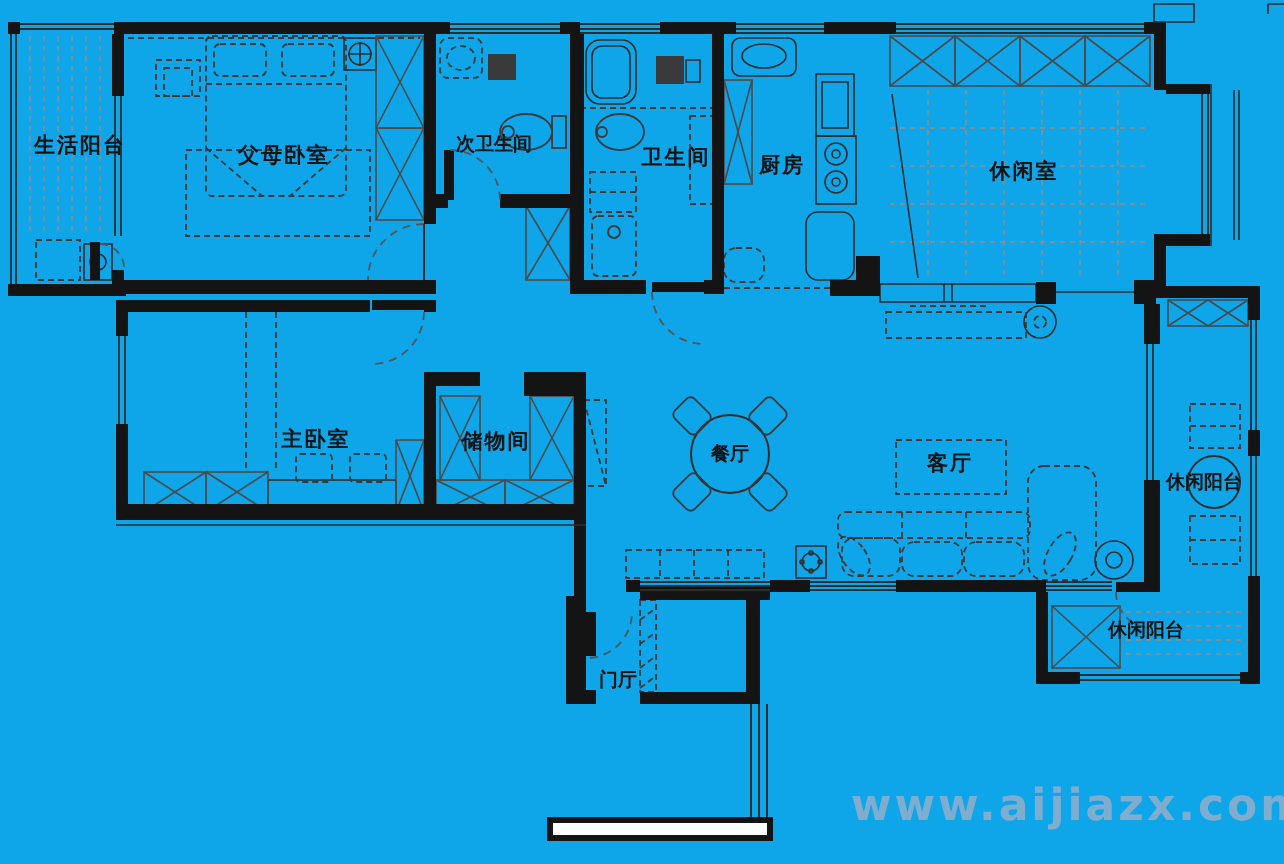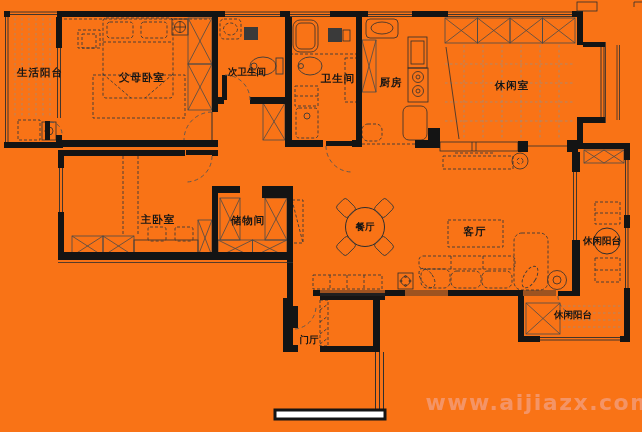--- a/index.html
+++ b/index.html
@@ -1,16 +1,16 @@
 <!DOCTYPE html>
 <html><head>
 <meta charset="utf-8">
 <style>
   html,body{margin:0;padding:0;background:#ffffff;}
-  #stage{position:relative;width:642px;height:432px;background:#f97316;overflow:hidden;
+  #stage{position:relative;width:642px;height:432px;background:#0ea5e9;overflow:hidden;
          font-family:"DejaVu Sans",sans-serif;}
   svg{display:block}
   .wall{fill:#141414;stroke:none}
   .thin{fill:none;stroke:#2e2e2e;stroke-width:1}
   .thin2{fill:none;stroke:#2e2e2e;stroke-width:0.8}
   .win{fill:none;stroke:#2e2e2e;stroke-width:0.9}
   .furn{fill:none;stroke:#3a3a3a;stroke-width:0.9}
   .dash{stroke-dasharray:3 2}
   .floor{fill:none;stroke:#8f8f8f;stroke-width:0.7;stroke-dasharray:2.5 2.5}
   .xh{fill:none;stroke:#4a4a4a;stroke-width:0.8}

